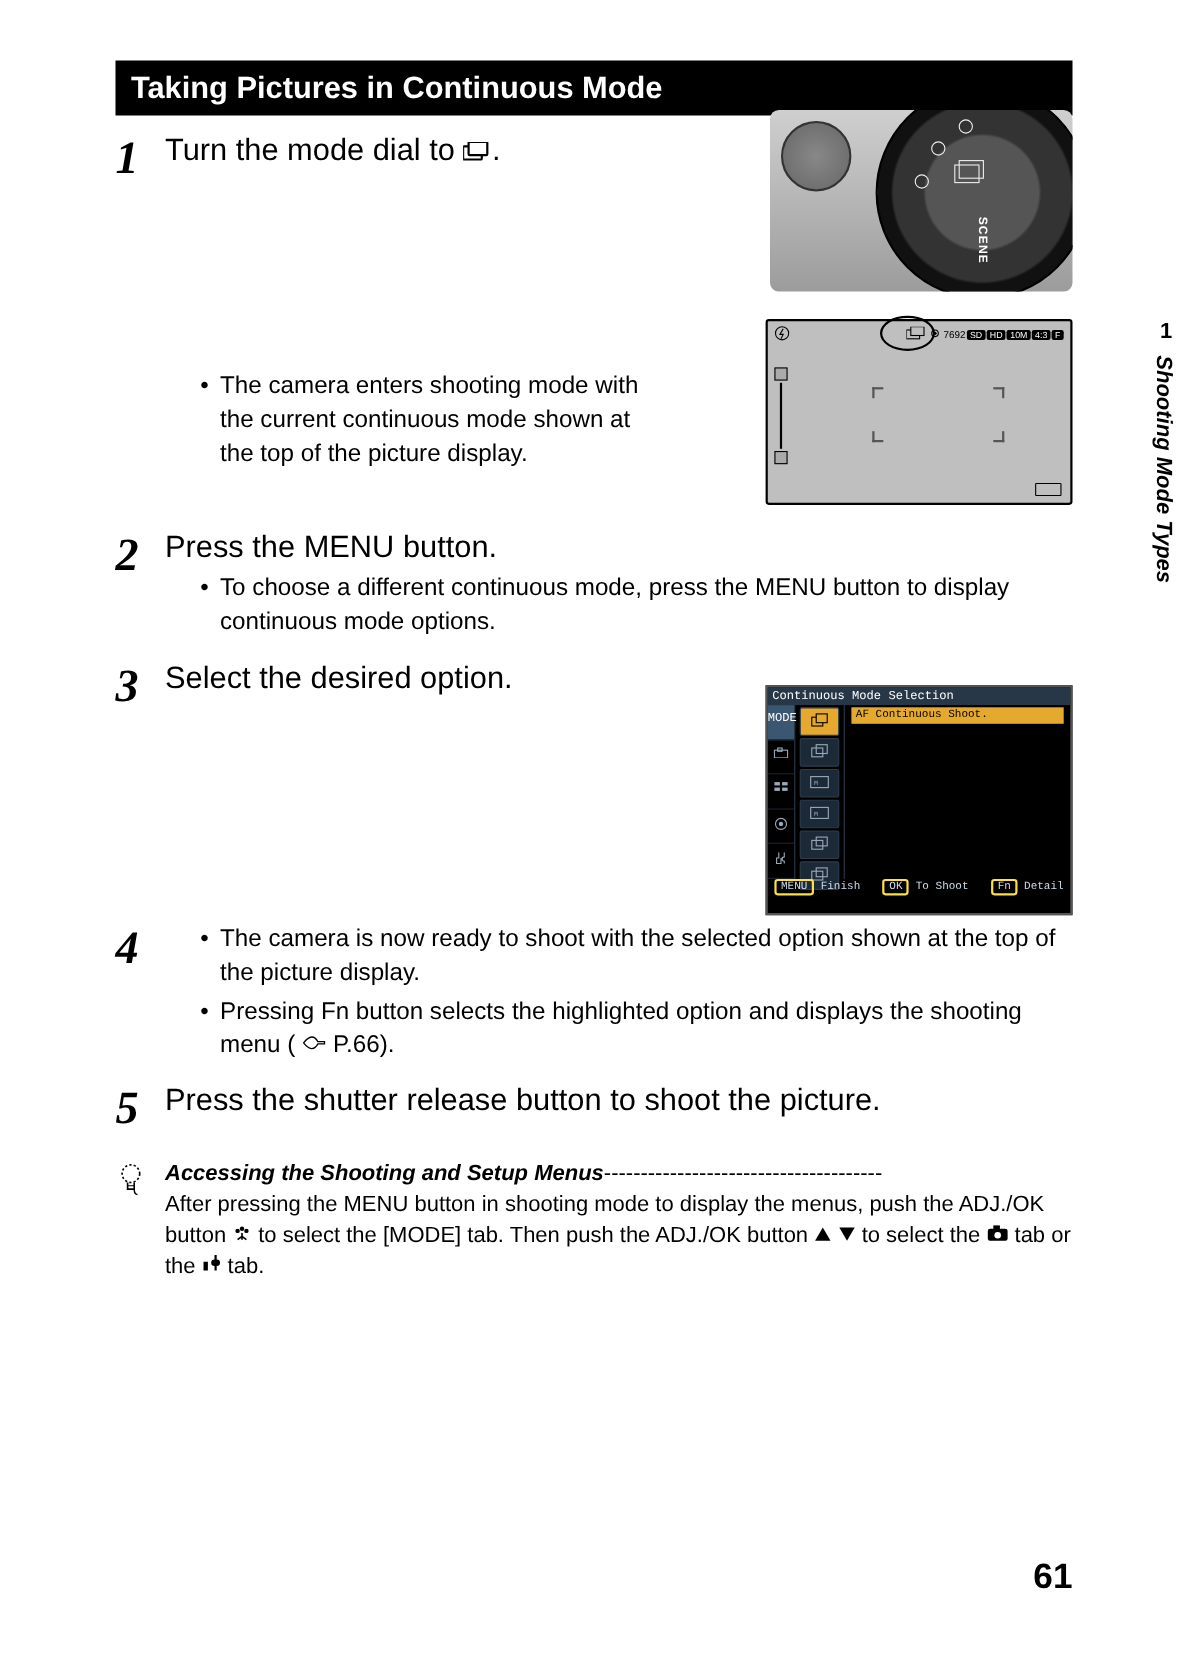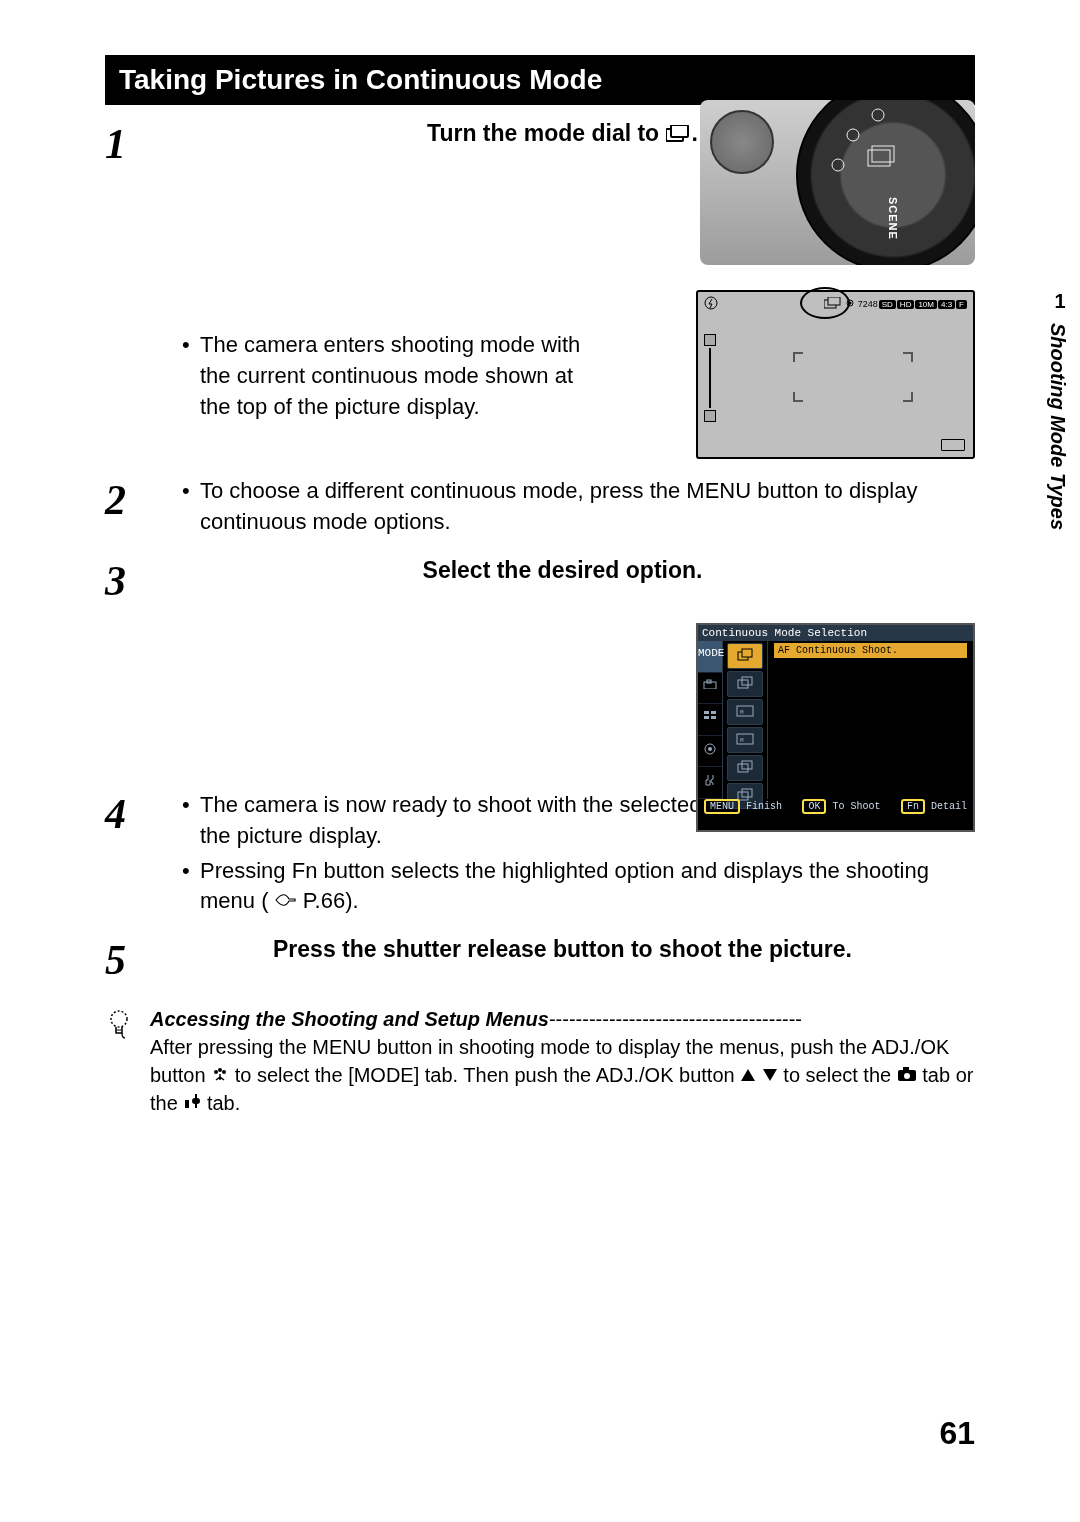--- a/index.html
+++ b/index.html
@@ -34,24 +34,23 @@
     font-size: 42px;
     width: 45px;
     flex: 0 0 45px;
     line-height: 1;
     padding-top: 3px;
   }
   .step-body {
     flex: 1;
   }
   .step-title {
-    font-weight: bold;
-    font-size: 23px;
+    font-weight: normal;
+    font-size: 28px;
     margin-bottom: 6px;
-    text-align: center;
   }
   .bullet {
     display: flex;
     font-size: 22px;
     line-height: 1.4;
     padding-left: 32px;
     margin-bottom: 4px;
   }
   .bmark {
     flex: 0 0 18px;
@@ -304,20 +303,21 @@
       <div class="bullet" style="max-width:400px">
         <div class="bmark">•</div>
         <div>The camera enters shooting mode with the current continuous mode shown at the top of the picture display.</div>
       </div>
     </div>
   </div>
 
   <div class="step" style="margin-top:50px">
     <div class="step-num">2</div>
     <div class="step-body">
+      <div class="step-title">Press the MENU button.</div>
       <div class="bullet">
         <div class="bmark">•</div>
         <div>To choose a different continuous mode, press the MENU button to display continuous mode options.</div>
       </div>
     </div>
   </div>
 
   <div class="step">
     <div class="step-num">3</div>
     <div class="step-body">
@@ -435,21 +435,21 @@
           <rect x="0" y="3" width="12" height="8" fill="none" stroke="#000"></rect>
           <rect x="4" y="0" width="12" height="8" fill="#bfbfbf" stroke="#000"></rect>
         </svg>
     </span>
     <span style="margin:0 3px">
       <svg width="10" height="10">
           <circle cx="5" cy="5" r="3" fill="none" stroke="#000"></circle>
           <circle cx="5" cy="5" r="1.5" fill="#000"></circle>
         </svg>
     </span>
-    <span style="font-size:9px;color:#000">7248</span>
+    <span style="font-size:9px;color:#000">7692</span>
     <span class="badge">SD</span>
     <span class="badge">HD</span>
     <span class="badge">10M</span>
     <span class="badge">4:3</span>
     <span class="badge">F</span>
   </div>
   <div class="brackets">
     <div class="b b1"></div>
       <div class="b b2"></div>
       <div class="b b3"></div>

